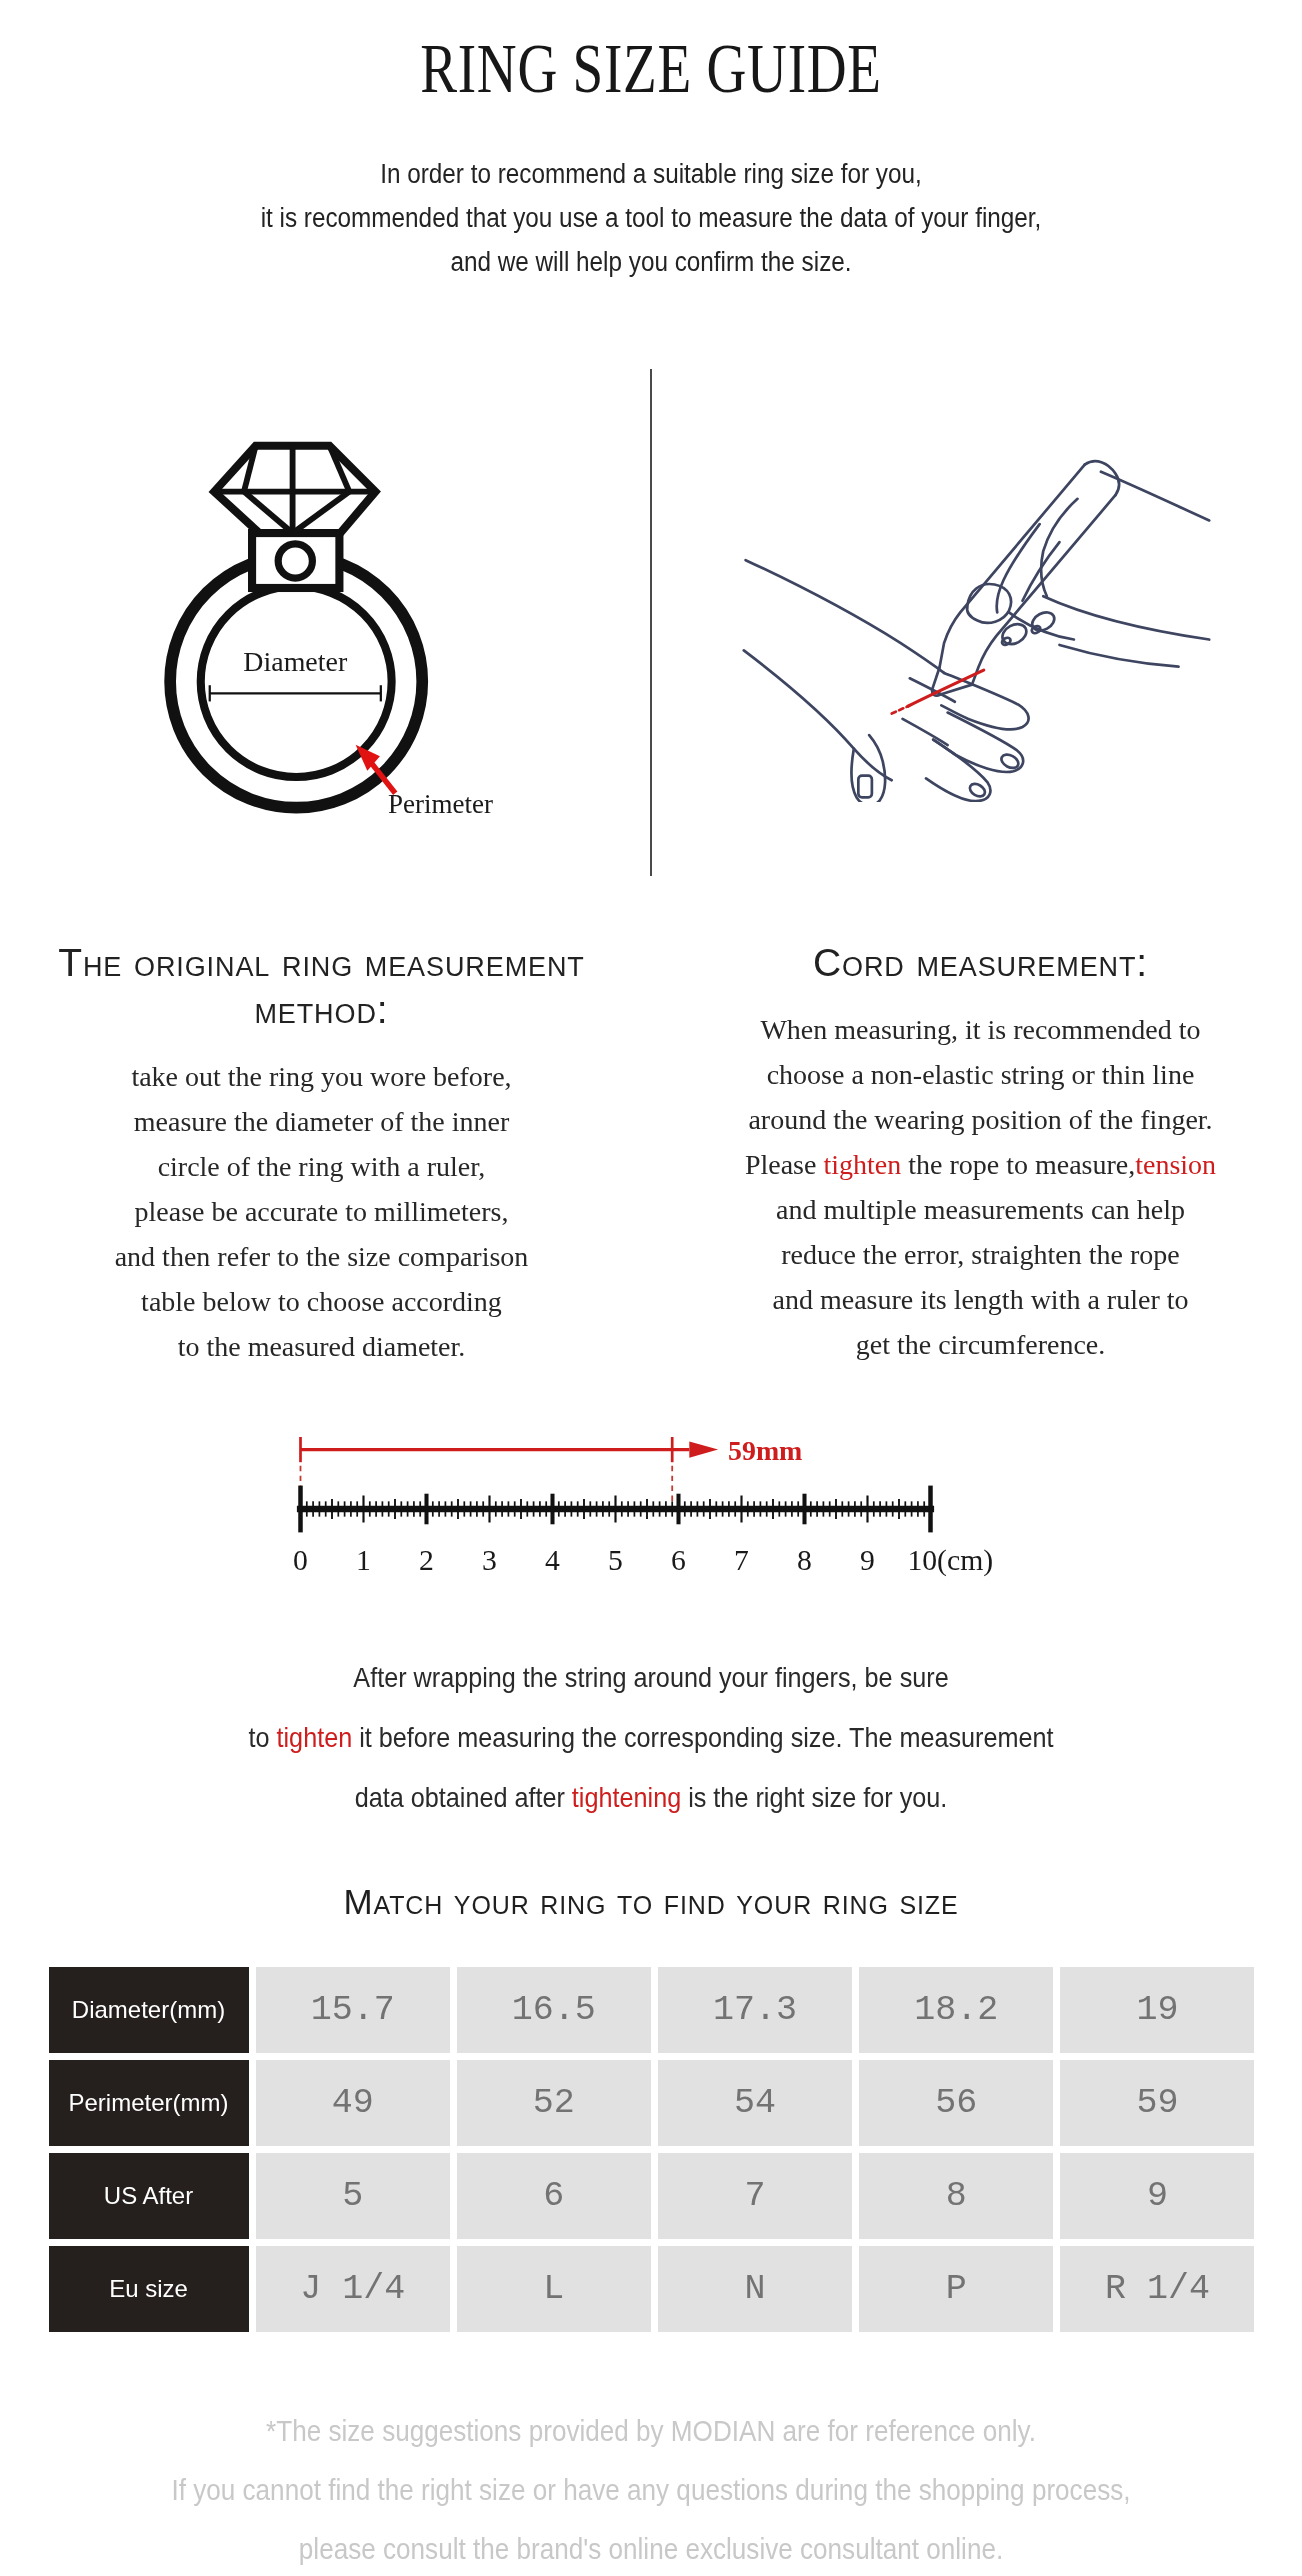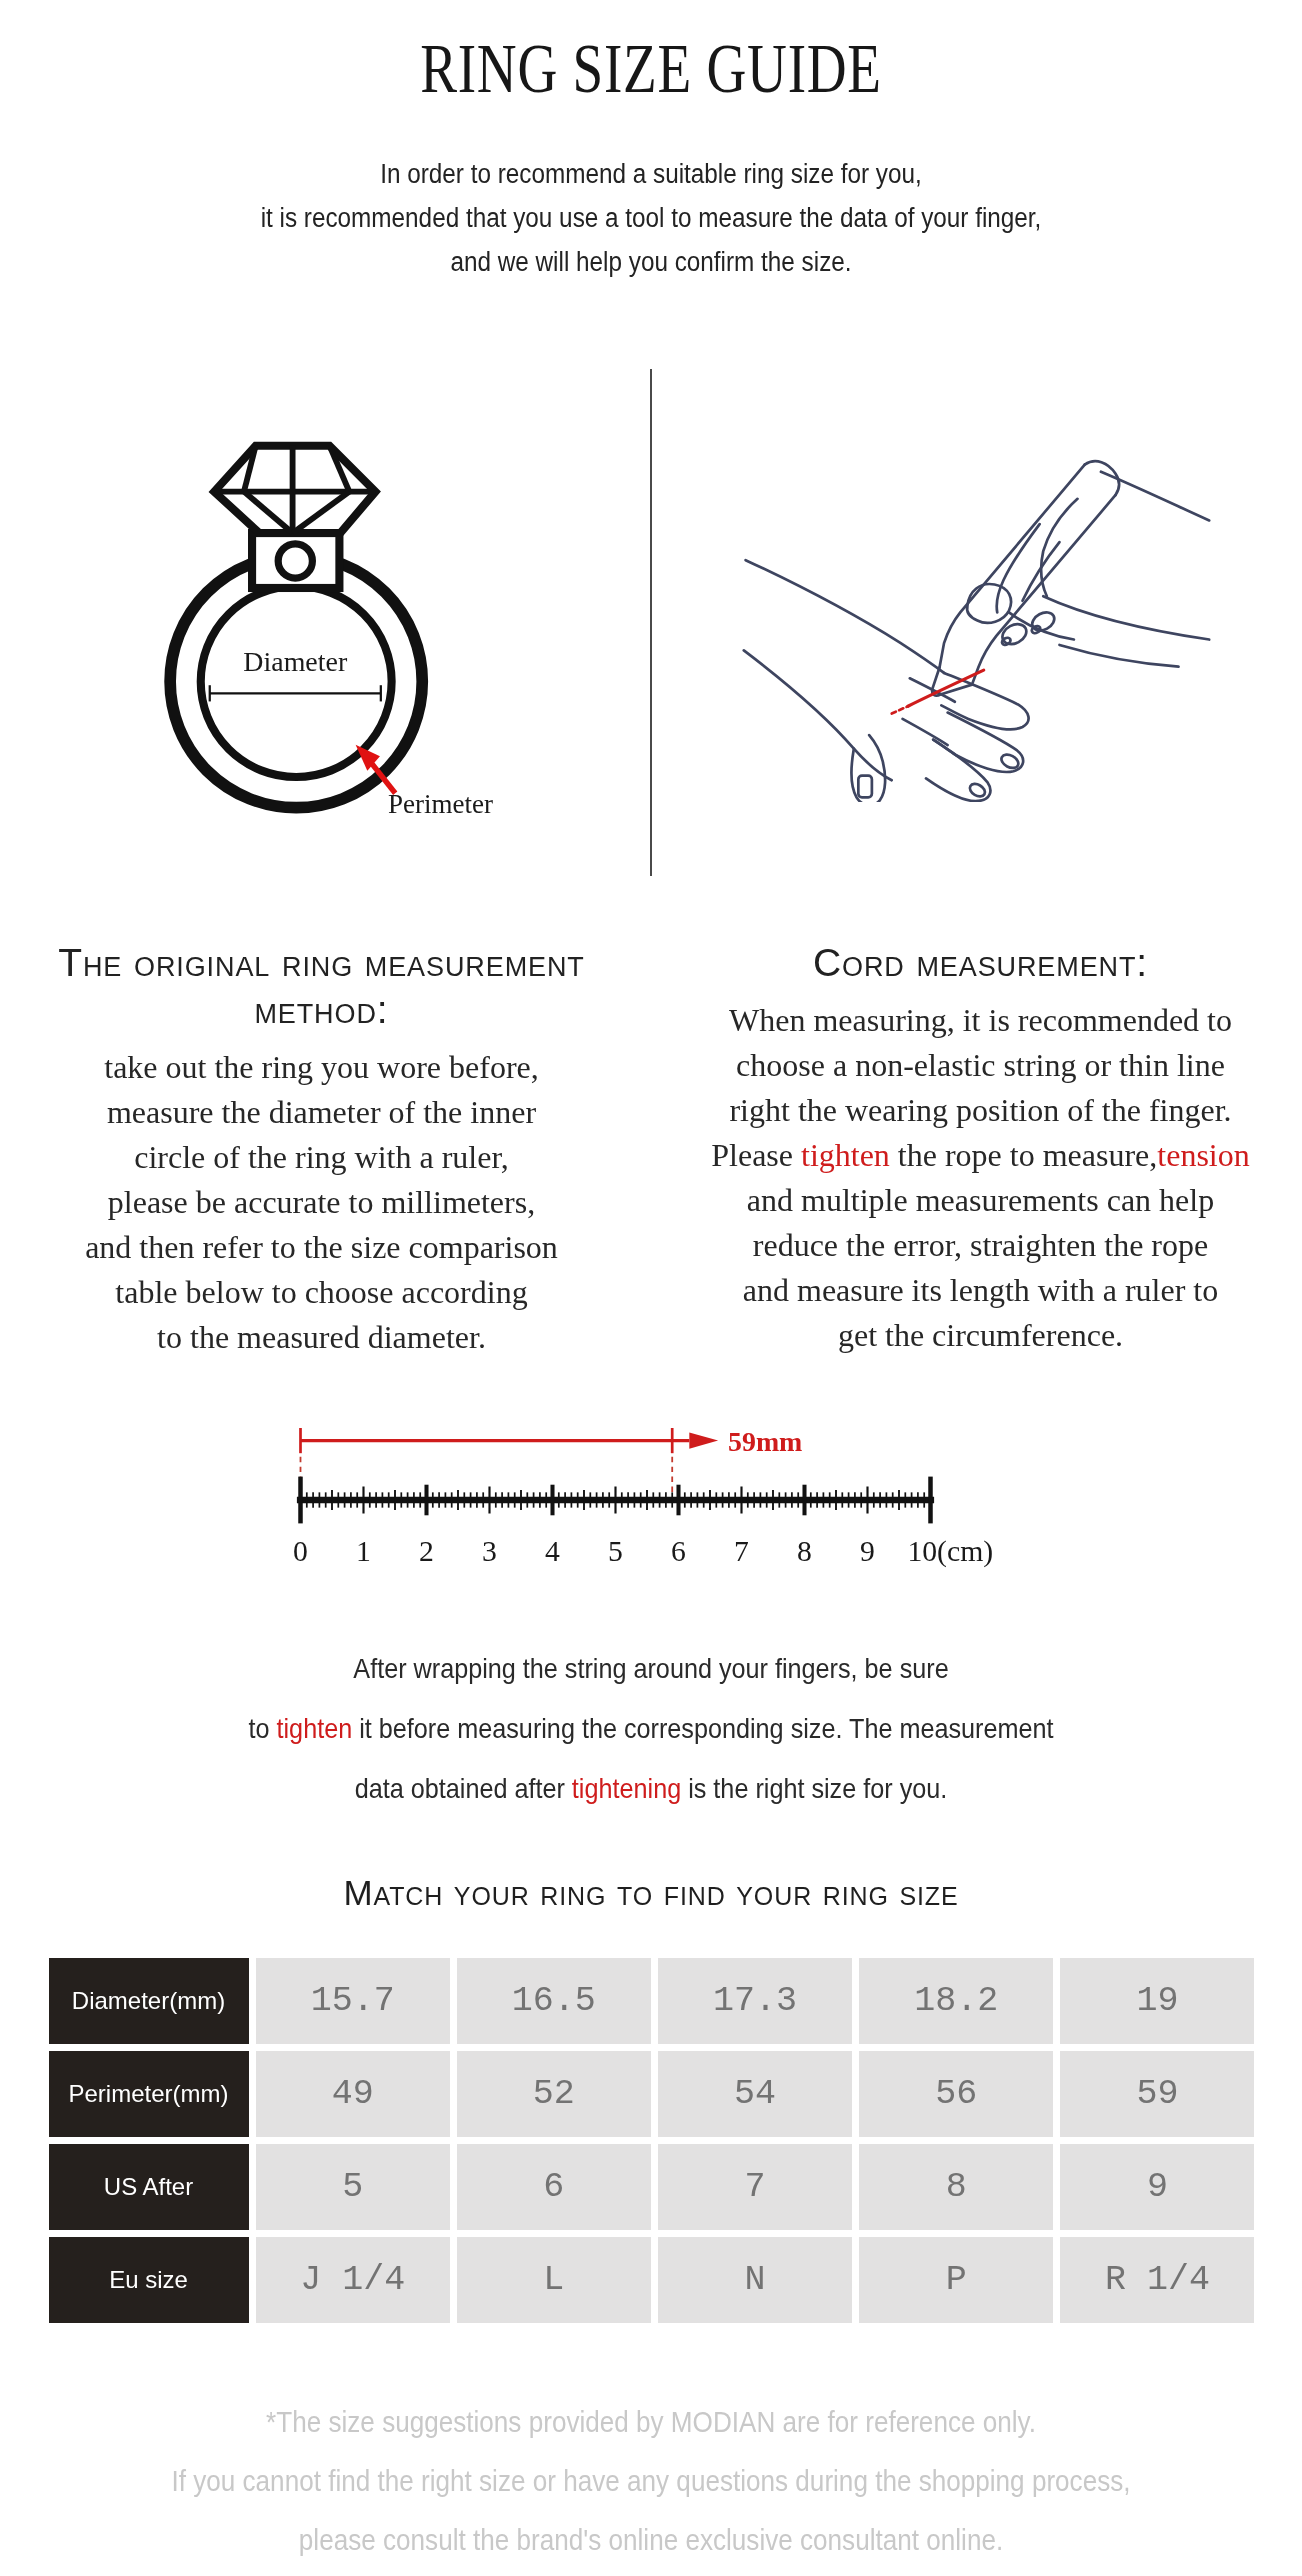--- a/index.html
+++ b/index.html
@@ -37,23 +37,23 @@
   .divider{width:1.8px;height:507px;background:var(--divider);}
 
   .methods{margin-top:63px;display:grid;grid-template-columns:1fr 1fr;gap:16px;}
   .method-col{text-align:center;}
   .method-heading{
     font-variant:small-caps;font-weight:400;letter-spacing:0.9px;
     font-size:39px;line-height:47px;color:#222222;
     font-family:"Liberation Sans","DejaVu Sans",sans-serif;
   }
   .method-par{
-    margin-top:12px;
+    margin-top:21px;
     font-family:"Liberation Serif","DejaVu Serif",serif;
-    font-size:32px;line-height:45px;color:#272727;text-align:center;
+    font-size:28px;line-height:45px;color:#272727;text-align:center;
   }
   .red{color:var(--red);}
 
   .ruler-wrap{margin-top:50px;display:flex;justify-content:center;}
   .ruler-svg{display:block;}
   .ruler-num{font-family:"Liberation Serif","DejaVu Serif",serif;font-size:33px;fill:#1a1a1a;}
   .ruler-red-label{font-family:"Liberation Serif","DejaVu Serif",serif;font-size:31px;fill:var(--red);font-weight:bold;}
 
   .string-note{margin-top:58px;font-size:28px;line-height:60px;color:#2a2a2a;text-align:center;}
 
@@ -191,21 +191,21 @@
         <p>and then refer to the size comparison</p>
         <p>table below to choose according</p>
         <p>to the measured diameter.</p>
       </div>
     </div>
     <div class="method-col">
       <h2 class="method-heading">Cord measurement:</h2>
       <div class="method-par">
         <p><span>When measuring, it is recommended to</span></p>
         <p><span>choose a non-elastic string or thin line</span></p>
-        <p><span>right the wearing position of the finger.</span></p>
+        <p><span>around the wearing position of the finger.</span></p>
         <p><span>Please </span><span class="red">tighten</span><span> the rope to measure,</span><span class="red">tension</span></p>
         <p><span>and multiple measurements can help</span></p>
         <p><span>reduce the error, straighten the rope</span></p>
         <p><span>and measure its length with a ruler to</span></p>
         <p><span>get the circumference.</span></p>
       </div>
     </div>
   </section>
 
   <div class="ruler-wrap">

